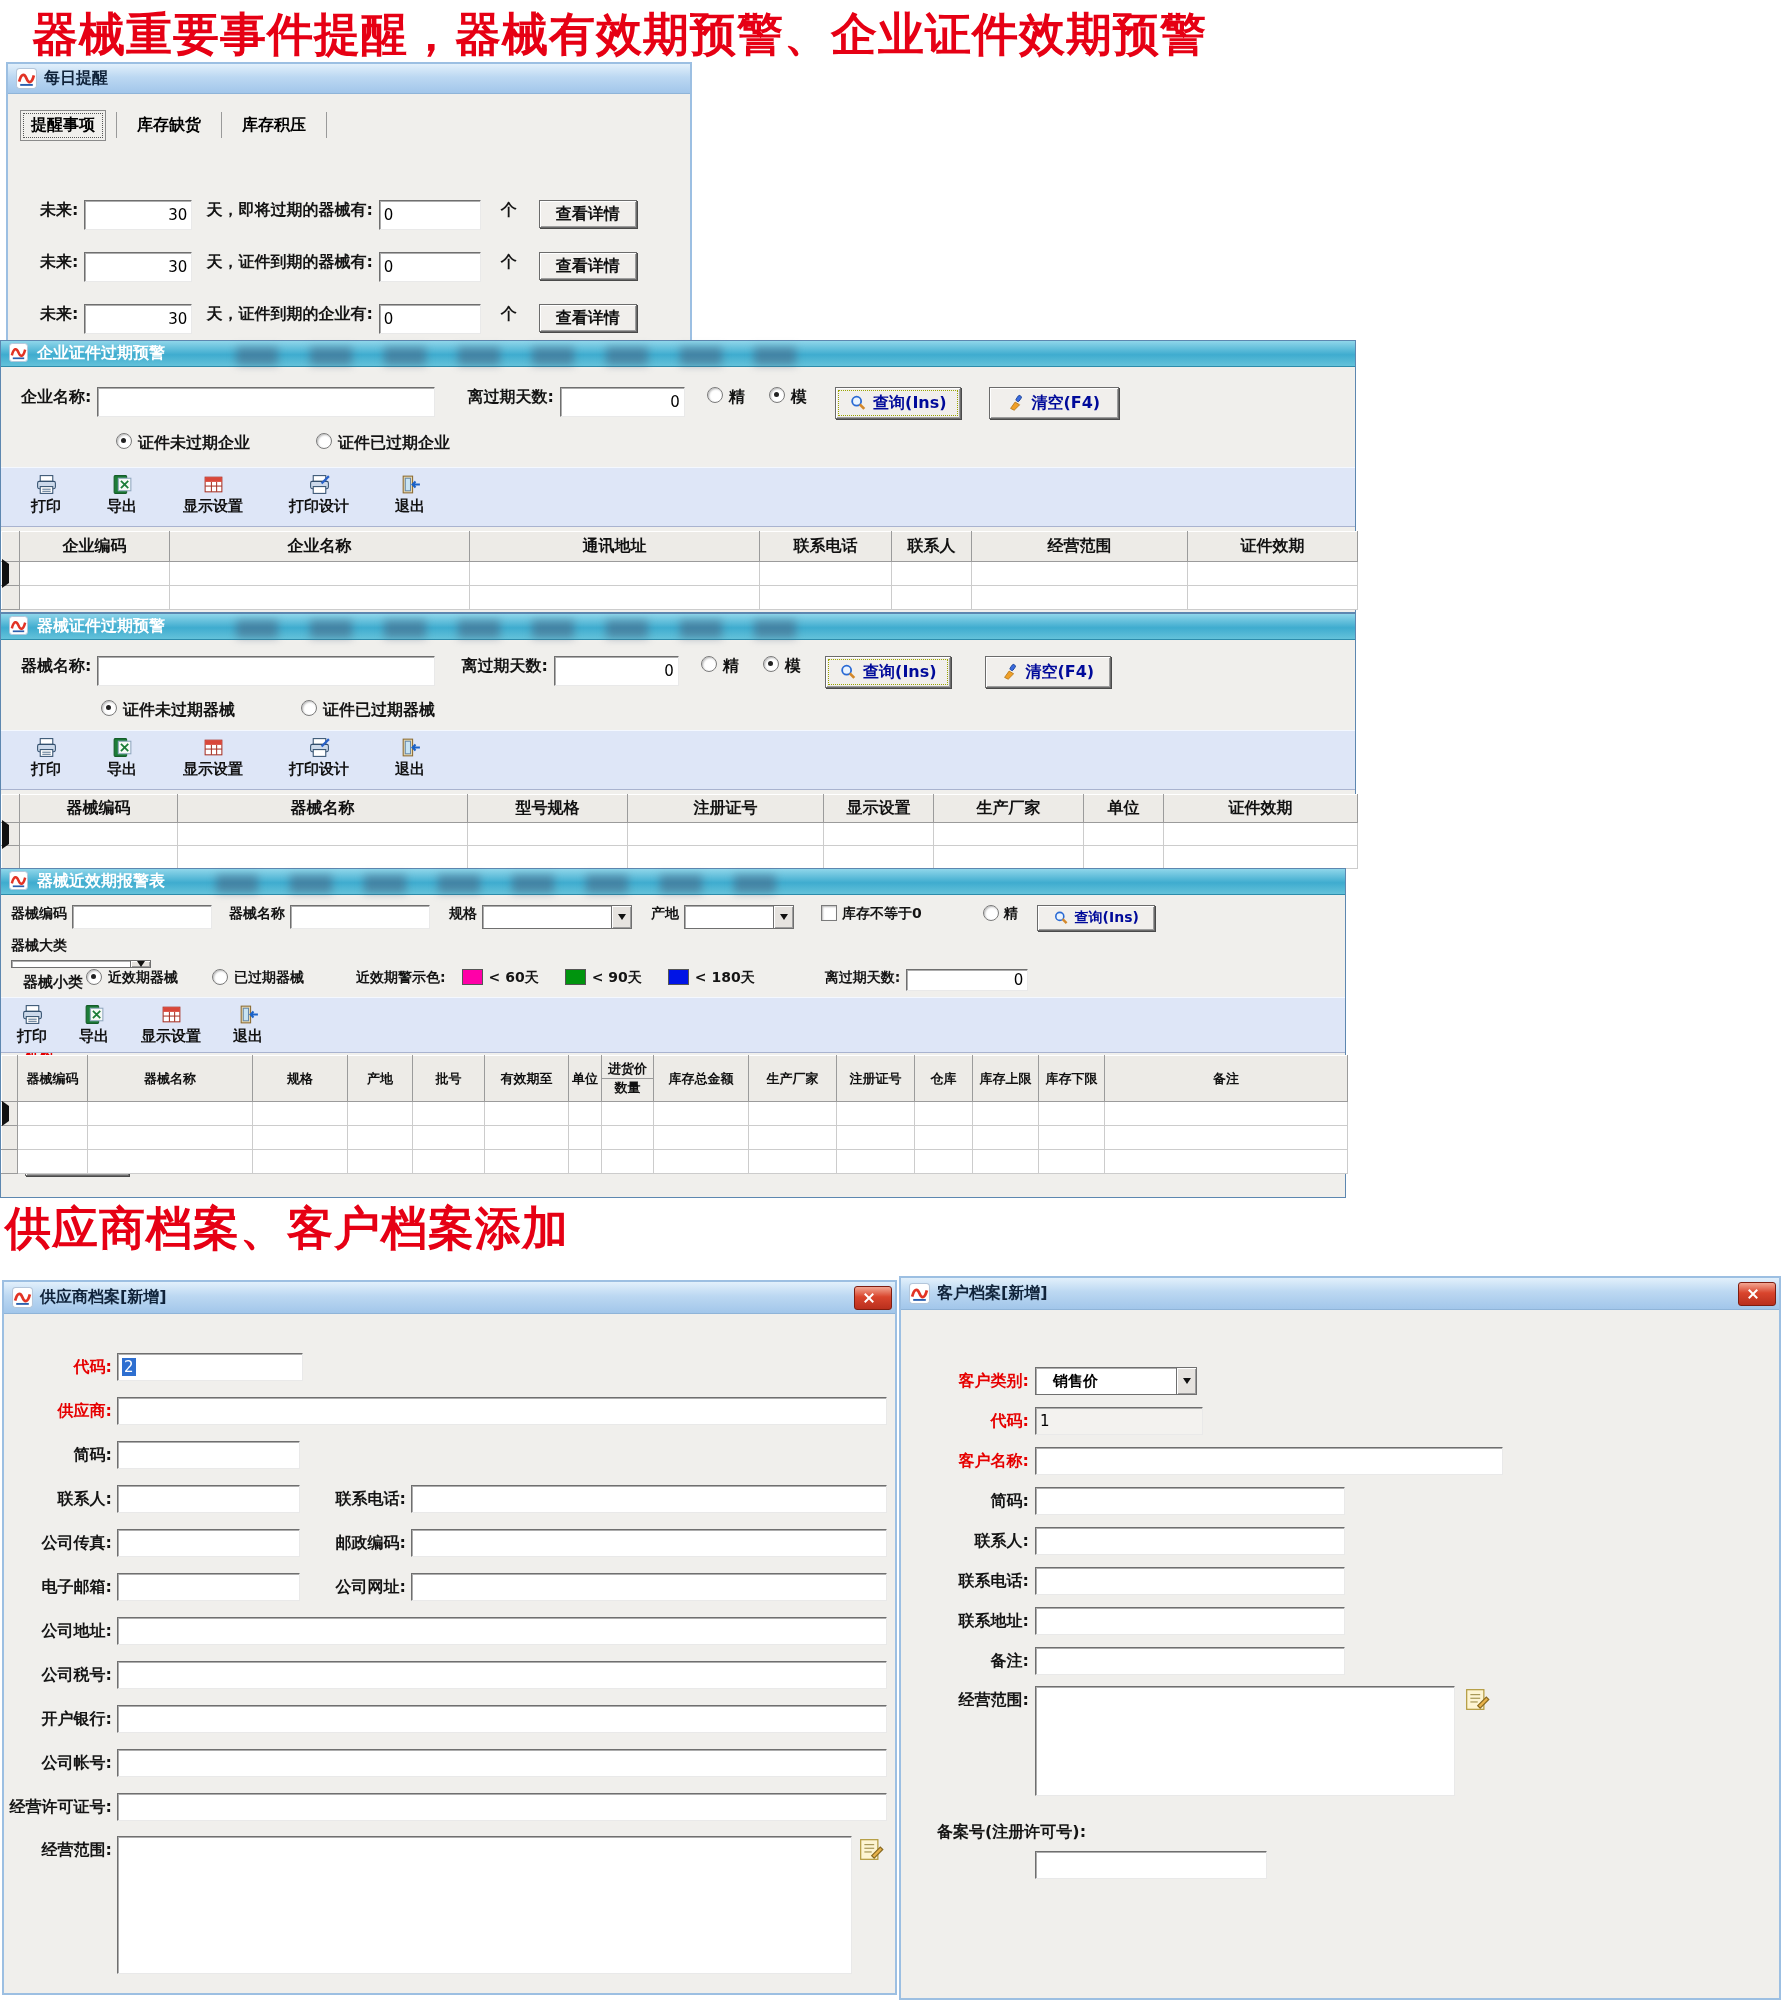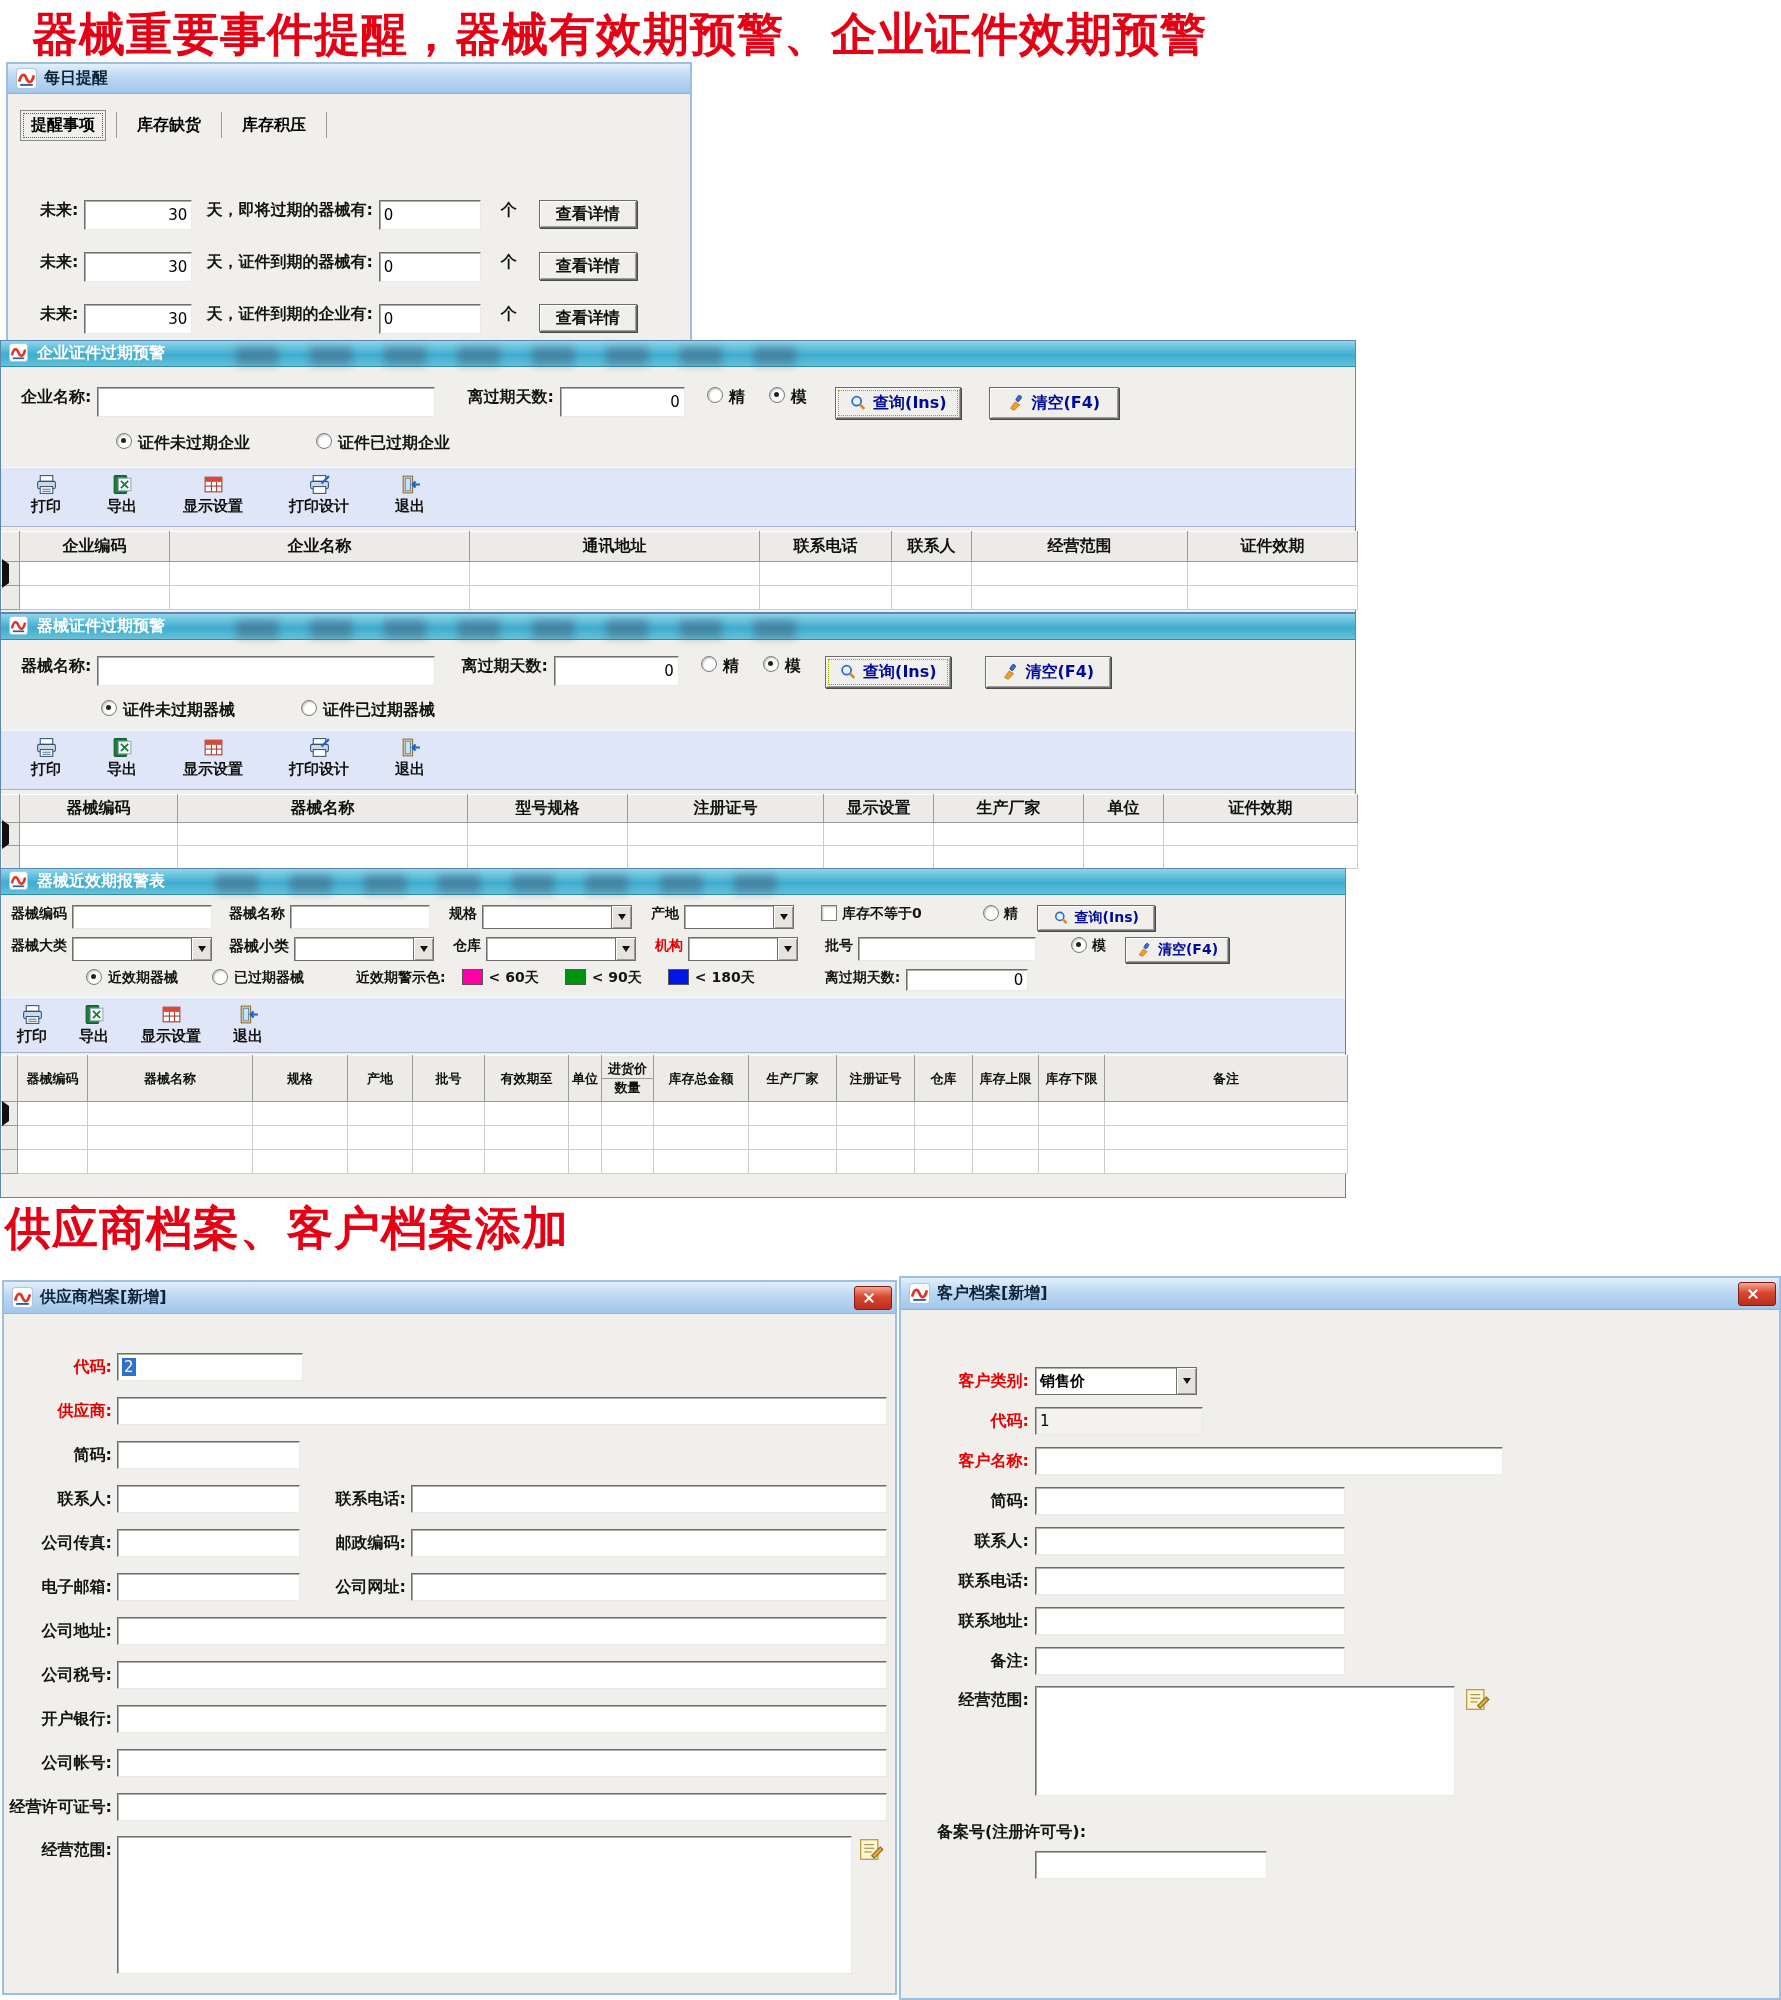--- a/index.html
+++ b/index.html
@@ -36,21 +36,21 @@
     font-weight:bold;font-size:16px;color:#101010;box-sizing:border-box;white-space:nowrap;cursor:default;}
   .btn.blue{color:#000a9a;}
   .btn.deffocus{outline:1px dotted #9aa400;outline-offset:-4px;}
   .radio{width:14px;height:14px;border-radius:50%;background:#fff;border:1px solid #7a7a7a;
     box-shadow:inset 1px 1px 2px #b8b8b8;position:relative;flex:0 0 auto;}
   .radio.on::after{content:"";position:absolute;left:4px;top:4px;width:5px;height:5px;border-radius:50%;background:#222;}
   .chk{width:14px;height:14px;background:#fff;border:1px solid #7a7a7a;box-shadow:inset 1px 1px 2px #b8b8b8;flex:0 0 auto;}
   .ctl-row{position:absolute;display:flex;align-items:flex-start;gap:6px;}
   .combo{display:flex;box-sizing:border-box;}
   .combo .cbox{flex:1;background:#fff;border:1px solid;border-color:#6f6f6f #6f6f6f #6f6f6f #6f6f6f;
-    border-right:none;box-shadow:inset 1px 1px 0 #adadad;display:flex;align-items:center;padding:0 4px;font-size:14px;font-weight:bold;}
+    border-right:none;box-shadow:inset 1px 1px 0 #adadad;display:flex;align-items:center;padding:0 17px;font-size:14px;font-weight:bold;}
   .combo .arr{width:19px;background:#e6e3df;border:1px solid #6f6f6f;box-shadow:inset 1px 1px 0 #fff,inset -1px -1px 0 #9d9d9d;
     display:flex;align-items:center;justify-content:center;}
   .tri-dn{width:0;height:0;border-left:4px solid transparent;border-right:4px solid transparent;border-top:6px solid #111;}
   .tri-rt{width:0;height:0;border-top:5px solid transparent;border-bottom:5px solid transparent;border-left:7px solid #111;margin:auto;}
   
   .toolbar{position:absolute;left:0;right:0;display:flex;align-items:flex-start;gap:46px;
     background:#dee6f7;border-top:1px solid #f4f8ff;border-bottom:1px solid #a9b3cf;padding:5px 0 4px 30px;box-sizing:border-box;}
   .tool{display:flex;flex-direction:column;align-items:center;gap:1px;font-size:15px;font-weight:bold;color:#111;}
   .tool svg{width:23px;height:23px;}
   
@@ -457,21 +457,21 @@
       <span class="lbl" style="font-size:14px;">精</span>
       <div class="btn blue" style="width:118px;height:26px;margin-left:14px;font-size:14px;">
         <svg viewBox="0 0 20 20" width="16" height="16">
             <circle cx="8.5" cy="8" r="5" fill="#eaf4ff" stroke="#2a6ad4" stroke-width="2"></circle>
             <line x1="12" y1="11.5" x2="17" y2="16.5" stroke="#d4882a" stroke-width="3"></line>
           </svg>
         <span>查询(Ins)</span>
       </div>
     </div>
 
-    <div class="ctl-row" style="left:10px;top:68px;height:26px;gap:5px;font-size:14px;">
+    <div class="ctl-row" style="left:10px;top:68px;height:26px;gap:5px;font-size:14px;flex-direction:column;">
       <span class="lbl" style="font-size:14px;">器械大类</span>
       <div class="combo" style="width:140px;height:24px;">
           <div class="cbox"></div>
           <div class="arr">
             <span class="tri-dn"></span>
           </div>
         </div>
       <span class="lbl" style="font-size:15px;margin-left:12px;">器械小类</span>
       <div class="combo" style="width:140px;height:24px;">
           <div class="cbox"></div>

